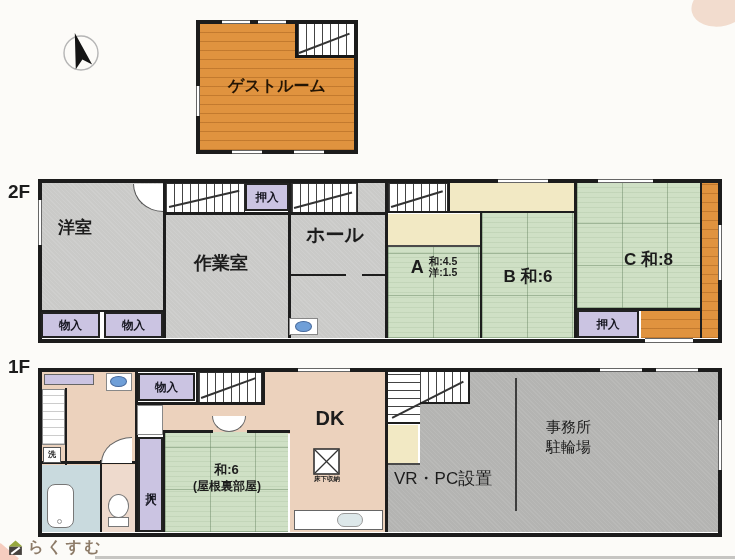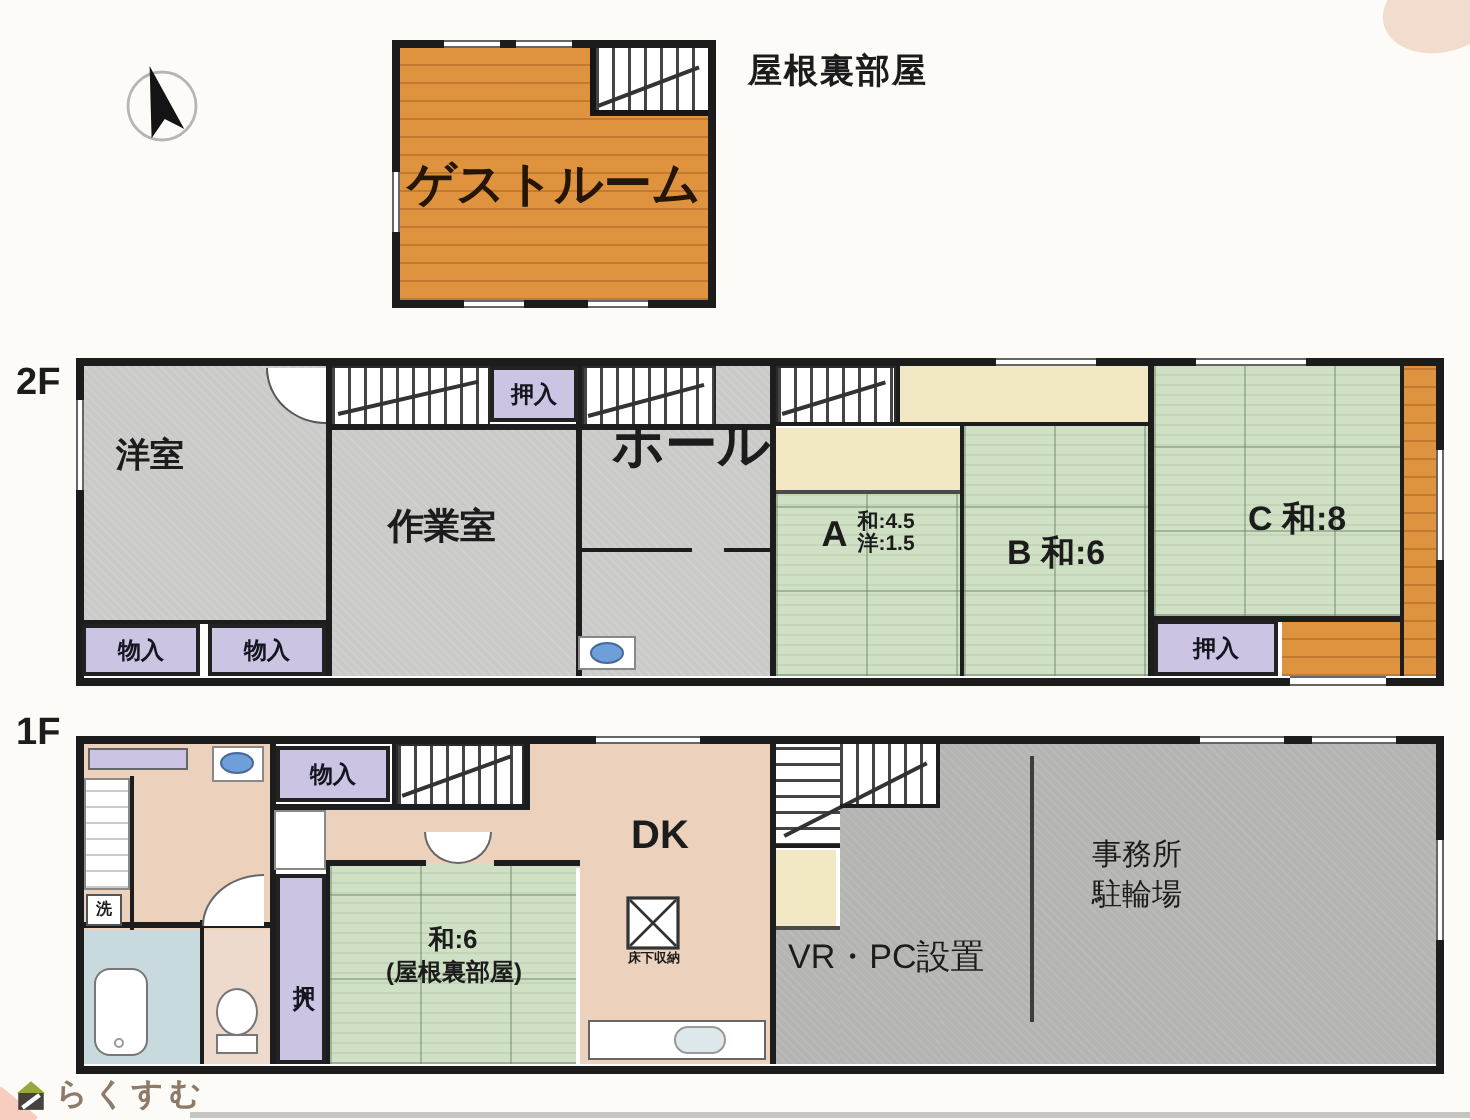--- a/index.html
+++ b/index.html
@@ -51,22 +51,21 @@
   </svg>
 
   <div class="outline wood" style="left:196px;top:20px;width:162px;height:134px"></div>
   <div class="st stv" style="left:295px;top:24px;width:59px;height:34px;border:none;border-left:3px solid #161616;border-bottom:3px solid #161616"></div>
   <div class="diag" style="left:299px;top:52px;width:54px;transform:rotate(-21deg)"></div>
   <div class="winh" style="left:222px;top:20px;width:28px;height:4px"></div>
   <div class="winh" style="left:258px;top:20px;width:28px;height:4px"></div>
   <div class="winh" style="left:232px;top:150px;width:30px;height:4px"></div>
   <div class="winh" style="left:294px;top:150px;width:30px;height:4px"></div>
   <div class="winv" style="left:196px;top:86px;width:4px;height:30px"></div>
-  <div class="lbl ctr" style="left:198px;top:76px;width:158px;font-size:24px;font-weight:700;color:#241504">ゲストルーム</div>
-  <div class="lbl" style="left:374px;top:24px;font-size:17px;letter-spacing:1px">屋根裏部屋</div>
+  <div class="lbl ctr" style="left:198px;top:76px;width:158px;font-size:16px;font-weight:700;color:#241504">ゲストルーム</div>
 
   <div class="lbl" style="left:8px;top:181px;font-size:19px;font-weight:700">2F</div>
   <div class="outline" style="left:38px;top:179px;width:684px;height:164px"></div>
 
   <div class="gray2f" style="left:42px;top:183px;width:121px;height:128px"></div>
   <div class="gray2f" style="left:166px;top:214px;width:122px;height:124px"></div>
   <div class="gray2f" style="left:291px;top:214px;width:94px;height:124px"></div>
   <div class="gray2f" style="left:358px;top:183px;width:27px;height:31px"></div>
   <div class="st stv" style="left:165px;top:183px;width:80px;height:31px"></div>
   <div class="diag" style="left:169px;top:206px;width:72px;transform:rotate(-13deg)"></div>
@@ -106,21 +105,21 @@
   <div class="abs" style="left:289px;top:318px;width:29px;height:17px;background:#fff;border:1px solid #888"></div>
   <div class="abs" style="left:295px;top:321px;width:17px;height:11px;background:#6f9fd8;border:1px solid #46699c;border-radius:50%"></div>
 
   <div class="closet" style="left:245px;top:183px;width:44px;height:28px">押入</div>
   <div class="closet" style="left:41px;top:312px;width:59px;height:26px">物入</div>
   <div class="closet" style="left:104px;top:312px;width:59px;height:26px">物入</div>
   <div class="closet" style="left:577px;top:310px;width:62px;height:28px">押入</div>
 
   <div class="lbl" style="left:58px;top:216px;font-size:17px">洋室</div>
   <div class="lbl" style="left:194px;top:251px;font-size:18px">作業室</div>
-  <div class="lbl" style="left:306px;top:205px;font-size:26px">ホール</div>
+  <div class="lbl" style="left:306px;top:222px;font-size:19px">ホール</div>
   <div class="abs" style="left:390px;top:256px;width:88px;display:flex;justify-content:center;align-items:center;gap:5px">
     <span style="font-size:18px;font-weight:700">A</span>
     <span style="display:flex;flex-direction:column;line-height:11px">
       <span style="font-size:10.5px;font-weight:700">和:4.5</span>
       <span style="font-size:10.5px;font-weight:700">洋:1.5</span>
     </span>
   </div>
   <div class="lbl ctr" style="left:483px;top:265px;width:90px;font-size:17px;font-weight:700">B 和:6</div>
   <div class="lbl ctr" style="left:577px;top:248px;width:143px;font-size:17px;font-weight:700">C 和:8</div>
 

